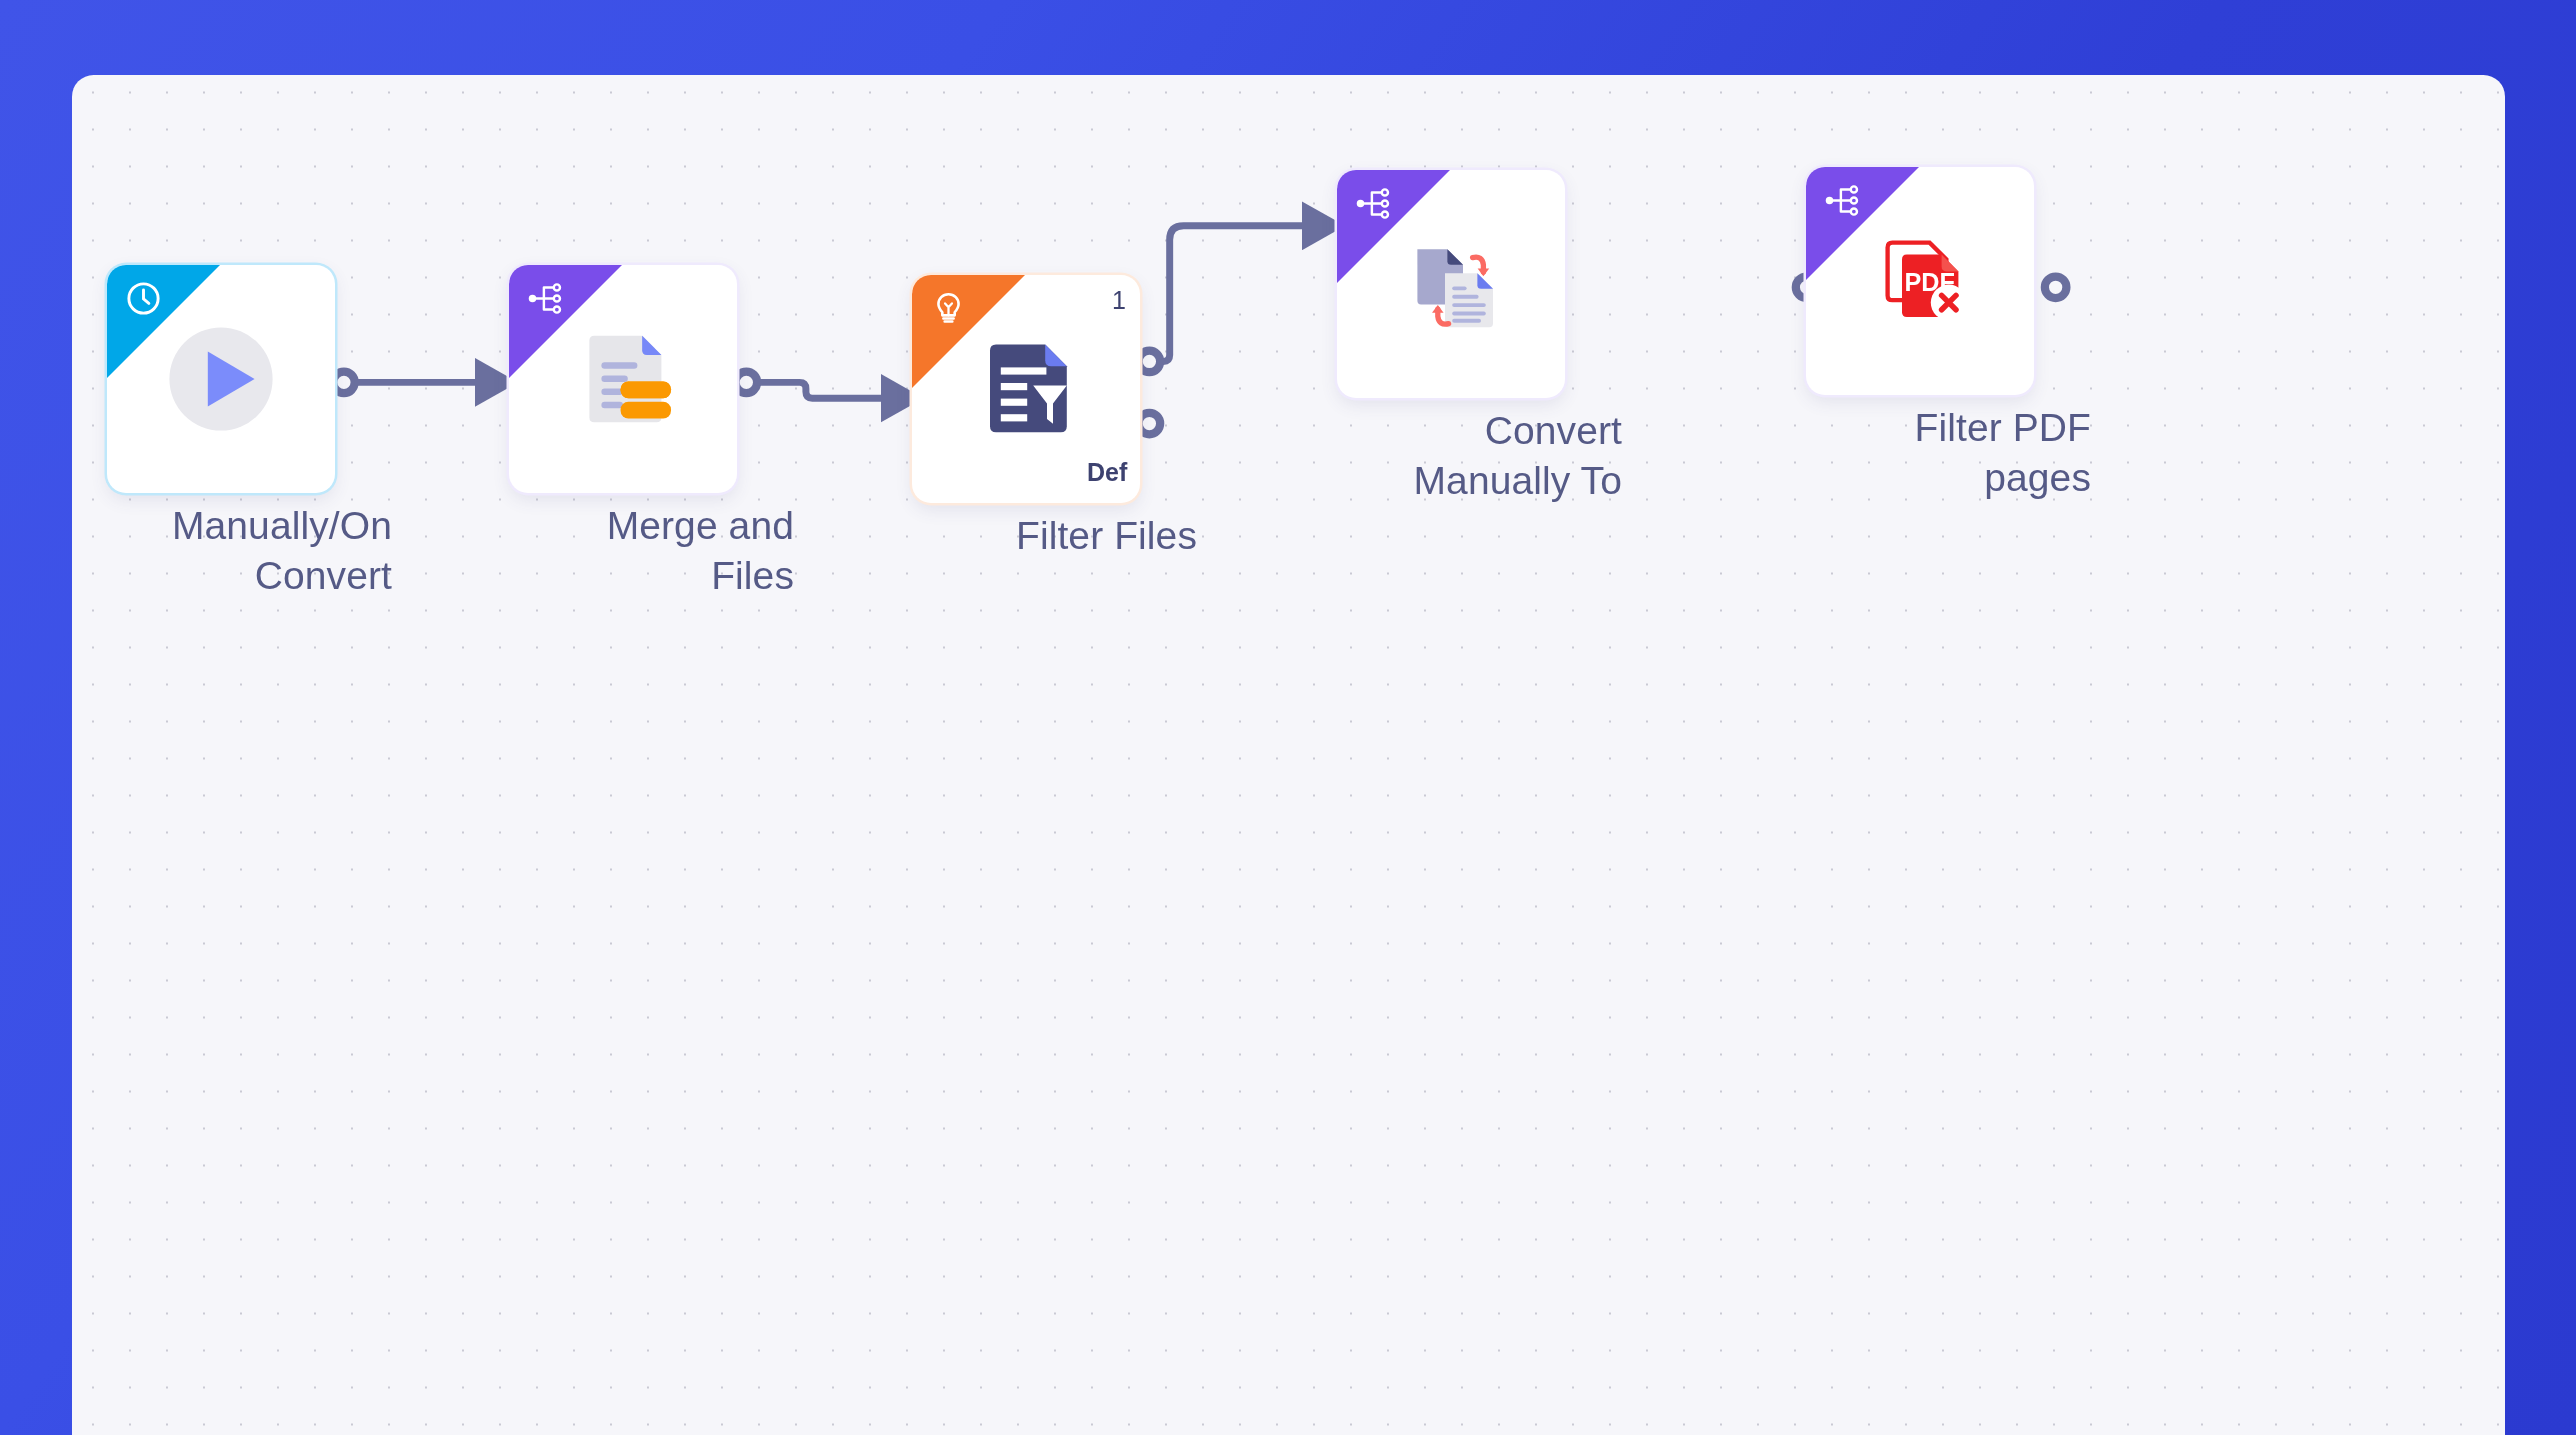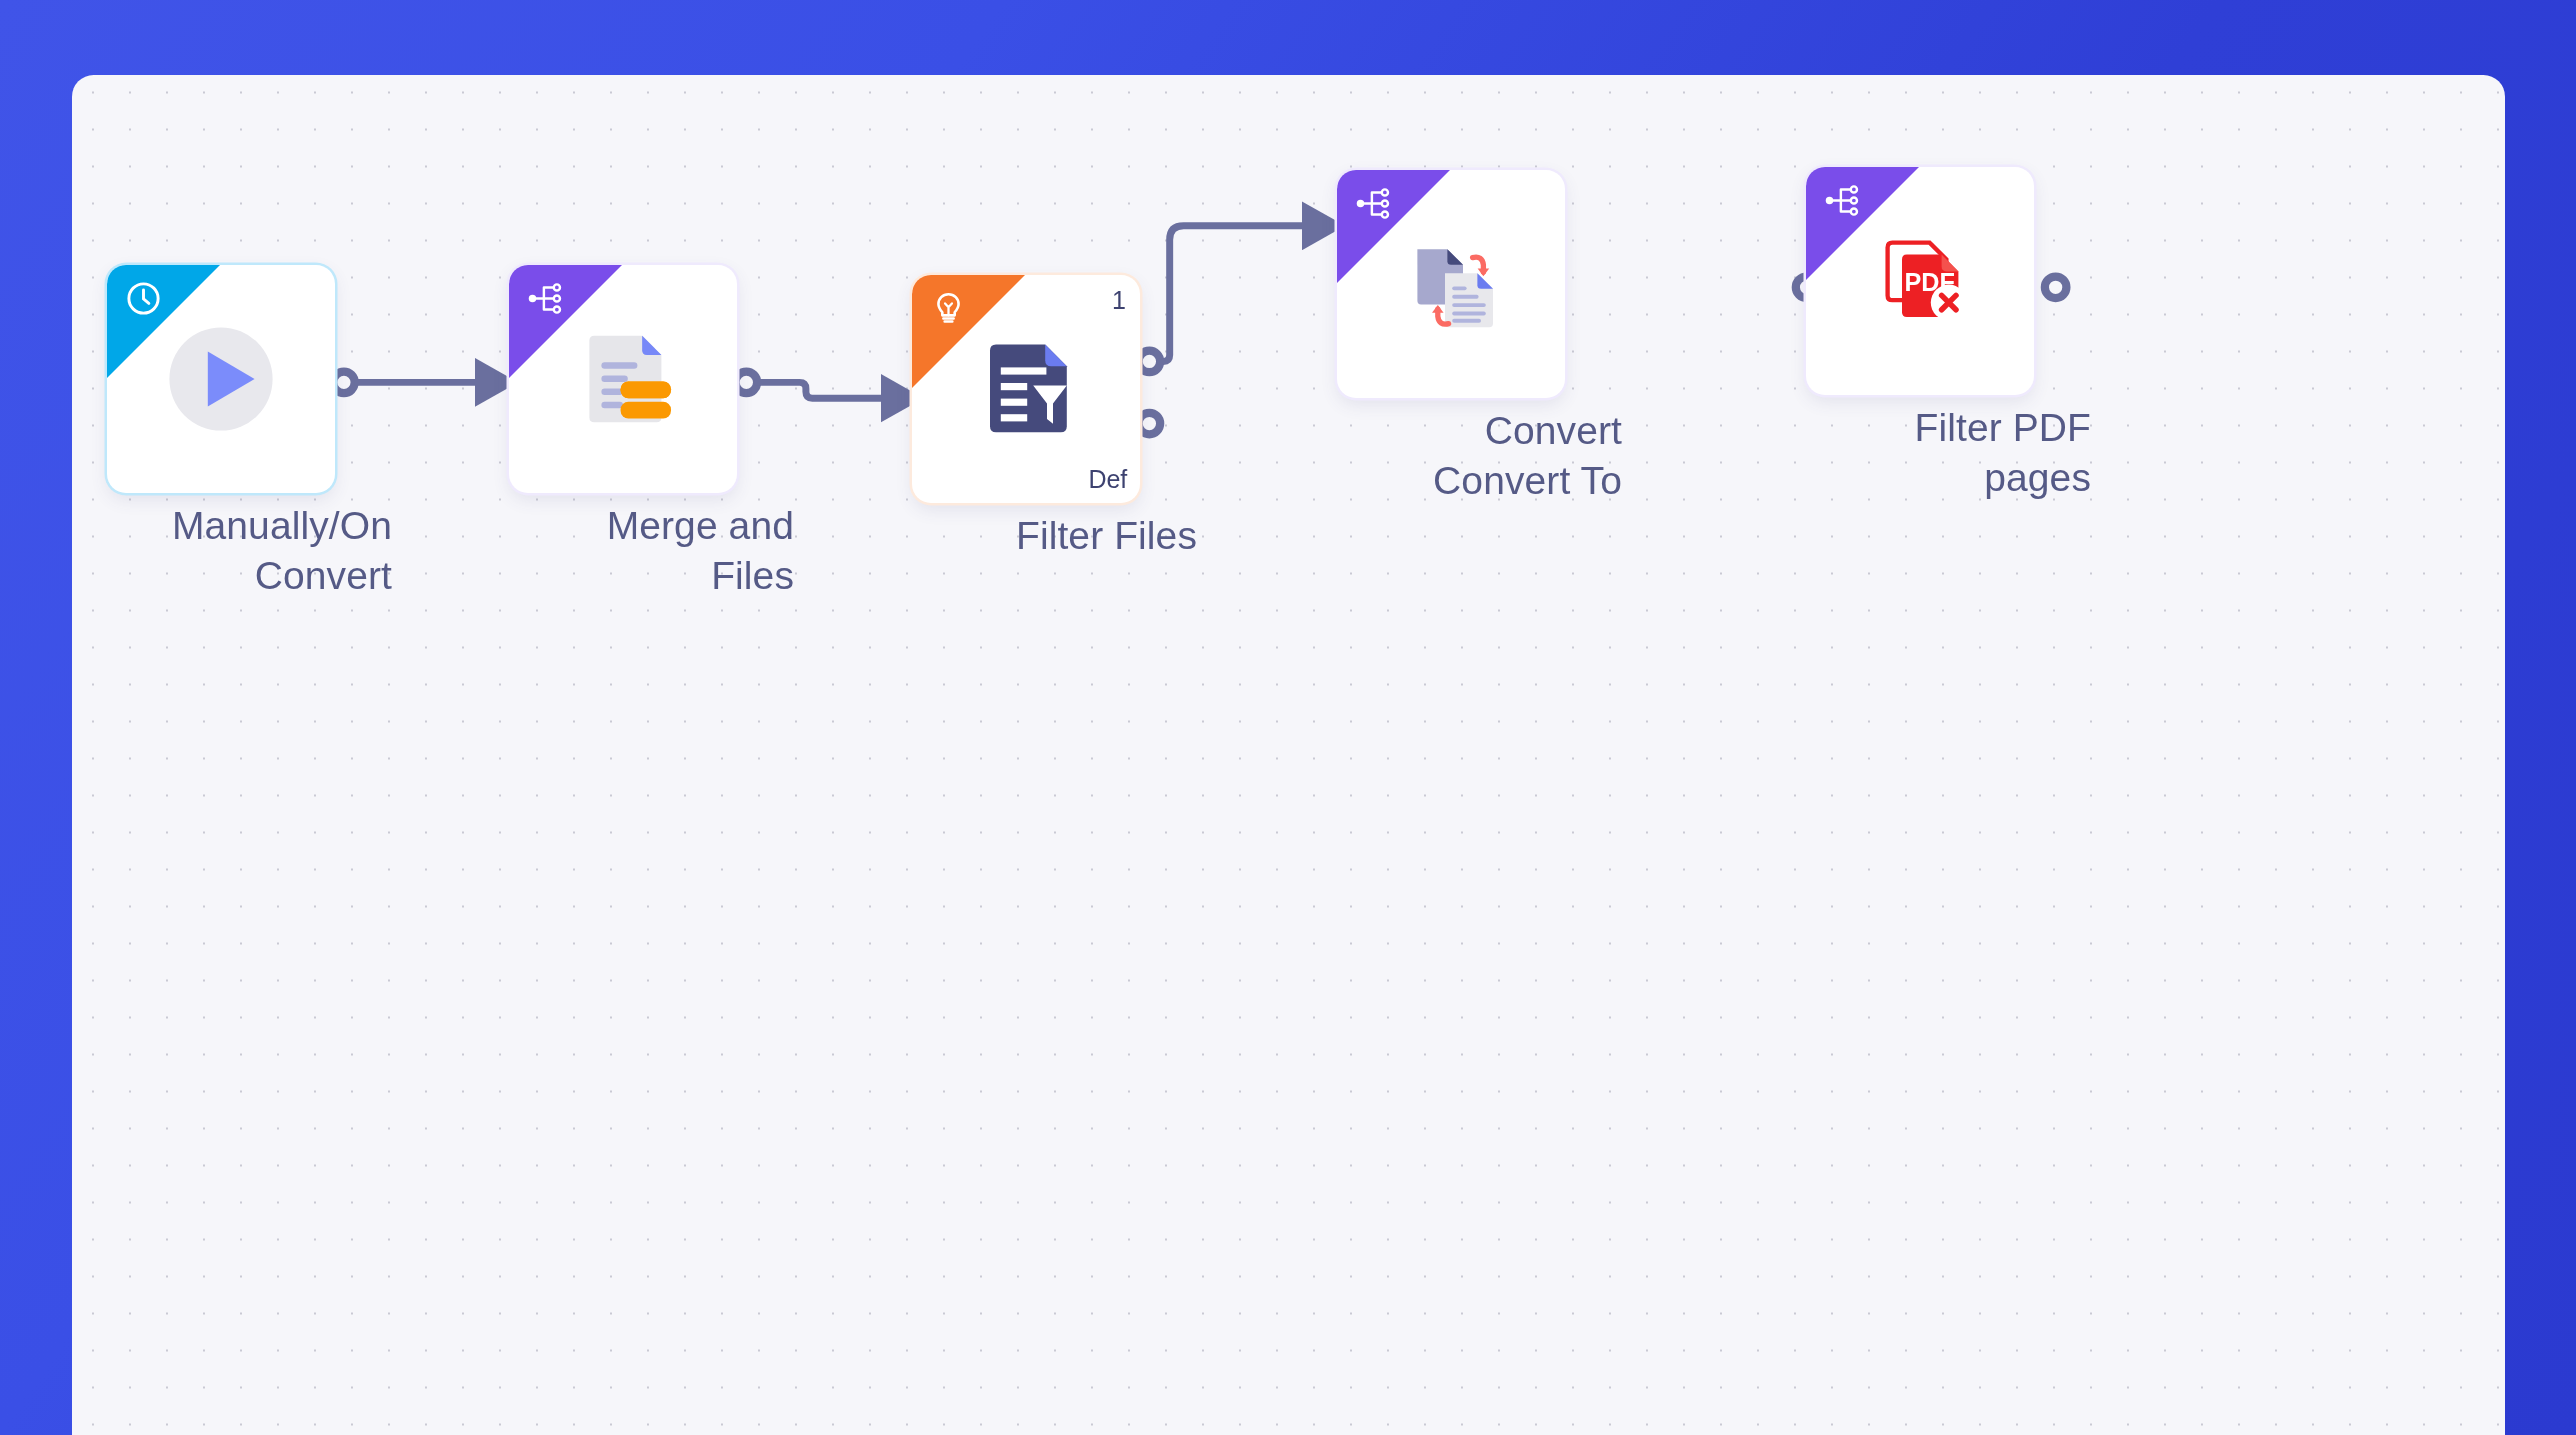--- a/index.html
+++ b/index.html
@@ -98,21 +98,21 @@
     letter-spacing: 0.1px;
   }
 
   .port-tag {
     position: absolute;
     font-size: 25px;
     color: #3d4270;
     font-family: "Liberation Sans", sans-serif;
   }
   .port-tag.top-right { right: 14px; top: 11.4px; }
-  .port-tag.bottom-right { right: 12.7px; bottom: 9px; }
+  .port-tag.bottom-right { right: 12.7px; bottom: 16px; font-weight: bold; }
 </style>
 </head>
 <body>
 
 <div id="app">
   <div id="canvas">
 
     <svg id="edges" viewBox="0 0 3839 2146" xmlns="http://www.w3.org/2000/svg">
       <defs>
         <marker id="arw" markerWidth="7" markerHeight="7" refX="2.2" refY="3.5" orient="auto" markerUnits="strokeWidth">
@@ -259,21 +259,21 @@
           <rect x="51" y="73" width="28" height="3.2" rx="1.6" fill="#b0b4dd"></rect>
           <rect x="51" y="79" width="24" height="3.2" rx="1.6" fill="#b0b4dd"></rect>
           <path d="M68 28 Q76 26 77 34 L77 40" fill="none" stroke="#fb6b63" stroke-width="4.4" stroke-linecap="round"></path>
           <path d="M72.2 37 L77 43.5 L81.8 37 Z" fill="#fb6b63"></path>
           <path d="M48 83 Q40 85 39 77 L39 71" fill="none" stroke="#fb6b63" stroke-width="4.4" stroke-linecap="round"></path>
           <path d="M34.2 74 L39 67.5 L43.8 74 Z" fill="#fb6b63"></path>
         </svg>
       </div>
       <div class="node-label">
         <div>Convert</div>
-        <div>Convert To</div>
+        <div>Manually To</div>
       </div>
     </div>
 
     <div class="node" style="left:1734px; top:92px;">
       <div class="node-card ring-purple">
         <div class="corner-badge">
           <svg class="tri" viewBox="0 0 178 178" xmlns="http://www.w3.org/2000/svg">
             <path d="M0,30 Q0,0 30,0 L178,0 L0,178 Z" fill="#7a4dea"></path>
           </svg>
           <svg class="glyph" viewBox="0 0 24 24" xmlns="http://www.w3.org/2000/svg">

